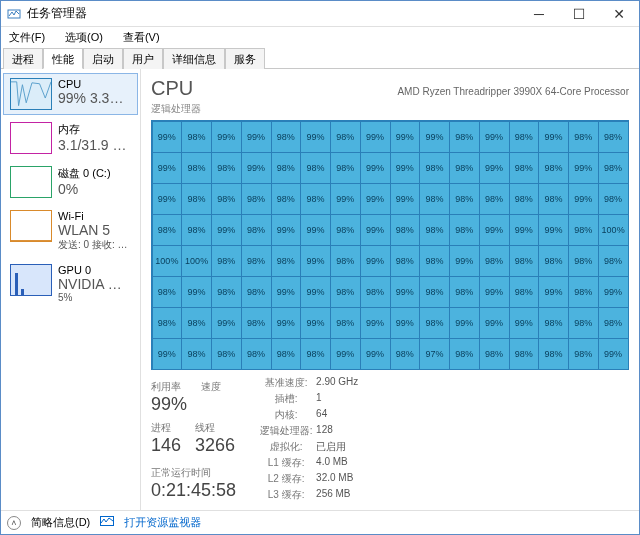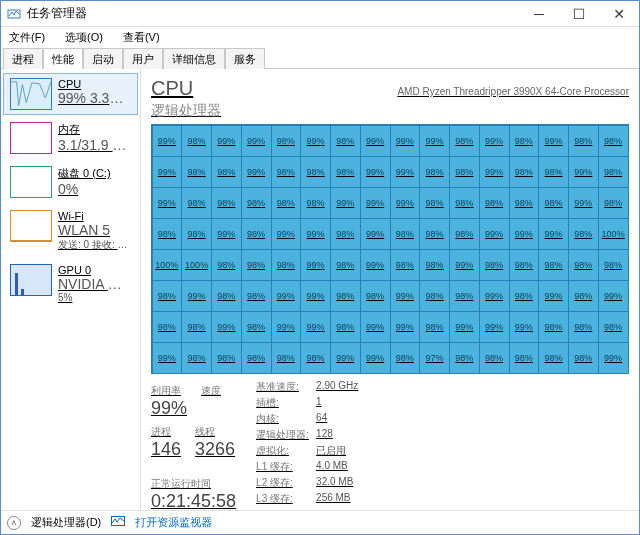--- a/index.html
+++ b/index.html
@@ -66,21 +66,20 @@
   }
   .tab.active {
     background: #fff;
     border-color: #c8c8c8;
     border-bottom: 1px solid #fff;
   }
   .content {
     flex: 1;
     display: flex;
     min-height: 0;
-    text-decoration: underline;
   }
   .sidebar {
     width: 140px;
     border-right: 1px solid #e0e0e0;
     padding: 4px 0;
     overflow: hidden;
   }
   .side-item {
     display: flex;
     padding: 4px 6px;
@@ -116,21 +115,21 @@
     flex-direction: column;
     min-width: 0;
   }
   .main-header {
     display: flex;
     align-items: baseline;
     justify-content: space-between;
   }
   .main-header .big { font-size: 20px; color:#555;}
   .main-header .proc { font-size: 10px; color:#666; }
-  .subcaption { font-size: 14px; color:#888; margin-top:2px; }
+  .subcaption { font-size: 10px; color:#888; margin-top:2px; }
   .grid-wrap {
     margin-top: 4px;
     border: 1px solid #2a7fb8;
   }
   .core-grid {
     display: grid;
     grid-template-columns: repeat(16, 1fr);
     grid-auto-rows: 31px;
   }
   .core {
@@ -147,21 +146,21 @@
     margin-top: 6px;
     display: flex;
     gap: 20px;
     color:#333;
   }
   .col { display:flex; flex-direction:column; gap:2px; }
   .lbl { font-size: 10px; color:#777; }
   .val-lg { font-size: 18px; color:#444; }
   .row2 { display:flex; gap:14px; margin-top:4px;}
   .kv { display:grid; grid-template-columns: 60px auto; row-gap:2px; font-size:10px; color:#555;}
-  .kv .k { color:#777; }
+  .kv .k { color:#777;text-align:center; }
   .footer {
     height: 24px;
     border-top: 1px solid #e0e0e0;
     display:flex;
     align-items:center;
     padding: 0 6px;
     gap: 10px;
     font-size: 11px;
   }
   .footer .chev {
@@ -414,21 +413,21 @@
           <div class="row2">
             <div>
               <div class="lbl">进程</div>
               <div class="val-lg">146</div>
             </div>
             <div>
               <div class="lbl">线程</div>
               <div class="val-lg">3266</div>
             </div>
           </div>
-          <div style="margin-top:15px;">
+          <div style="margin-top:8px;">
             <div class="lbl">正常运行时间</div>
             <div class="val-lg">0:21:45:58</div>
           </div>
         </div>
 
         <div class="col">
           <div class="kv">
             <span class="k">基准速度:</span>
             <span>2.90 GHz</span>
             <span class="k">插槽:</span>
@@ -446,21 +445,21 @@
             <span class="k">L3 缓存:</span>
             <span>256 MB</span>
           </div>
         </div>
       </div>
     </div>
   </div>
 
   <div class="footer">
     <span class="chev">˄</span>
-    <span>逻辑处理器(D)</span>
+    <span>简略信息(D)</span>
     <span class="monicon">
       <svg width="14" height="12" viewBox="0 0 14 12">
           <rect x="0.5" y="0.5" width="13" height="9" fill="none" stroke="#0066cc"></rect>
           <polyline points="1,7 4,3 6,6 9,2 13,5" fill="none" stroke="#0066cc"></polyline>
         </svg>
     </span>
     <span class="link">打开资源监视器</span>
   </div>
 
 </div>

